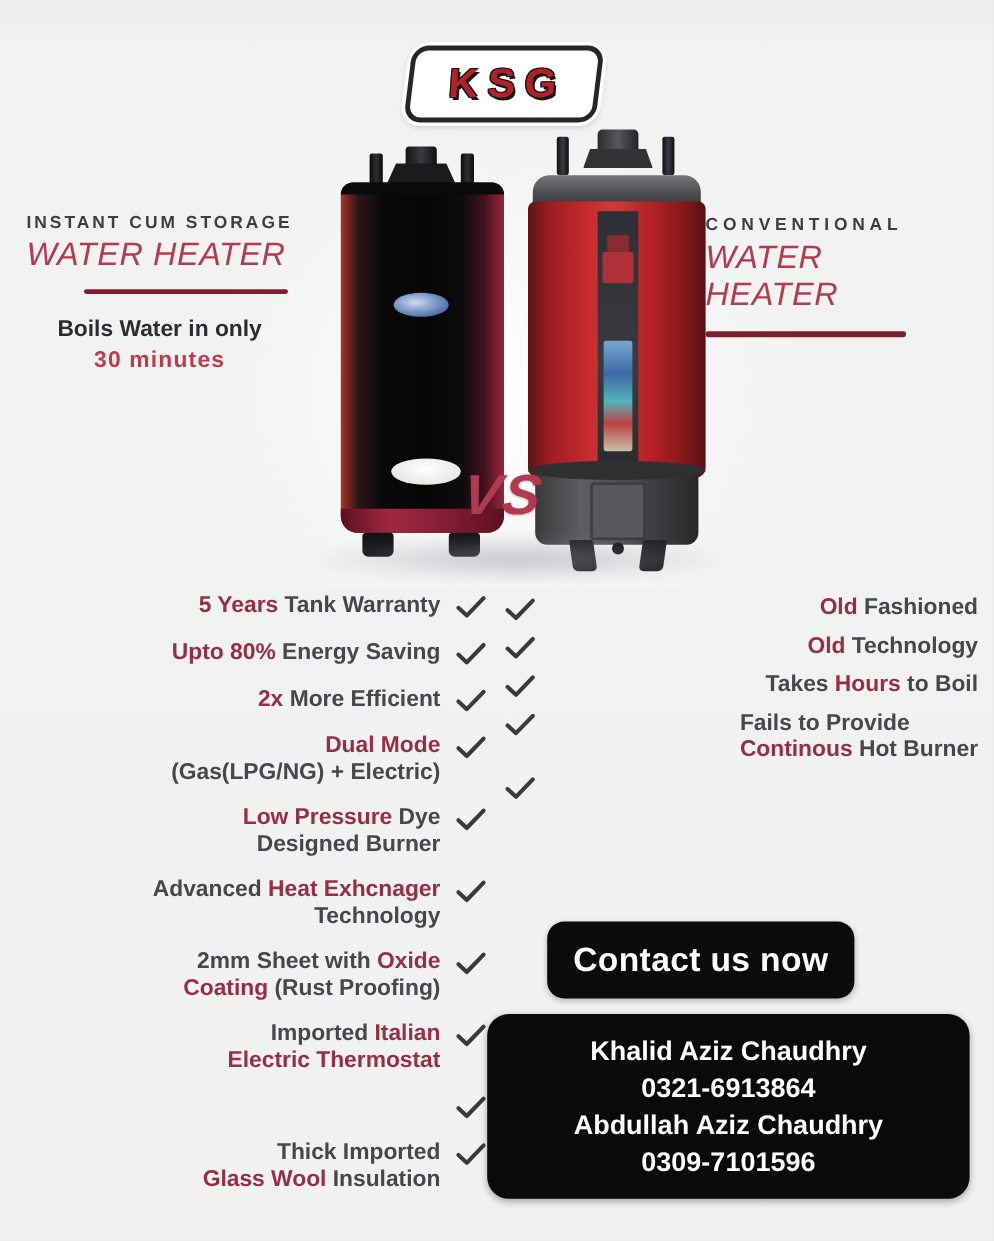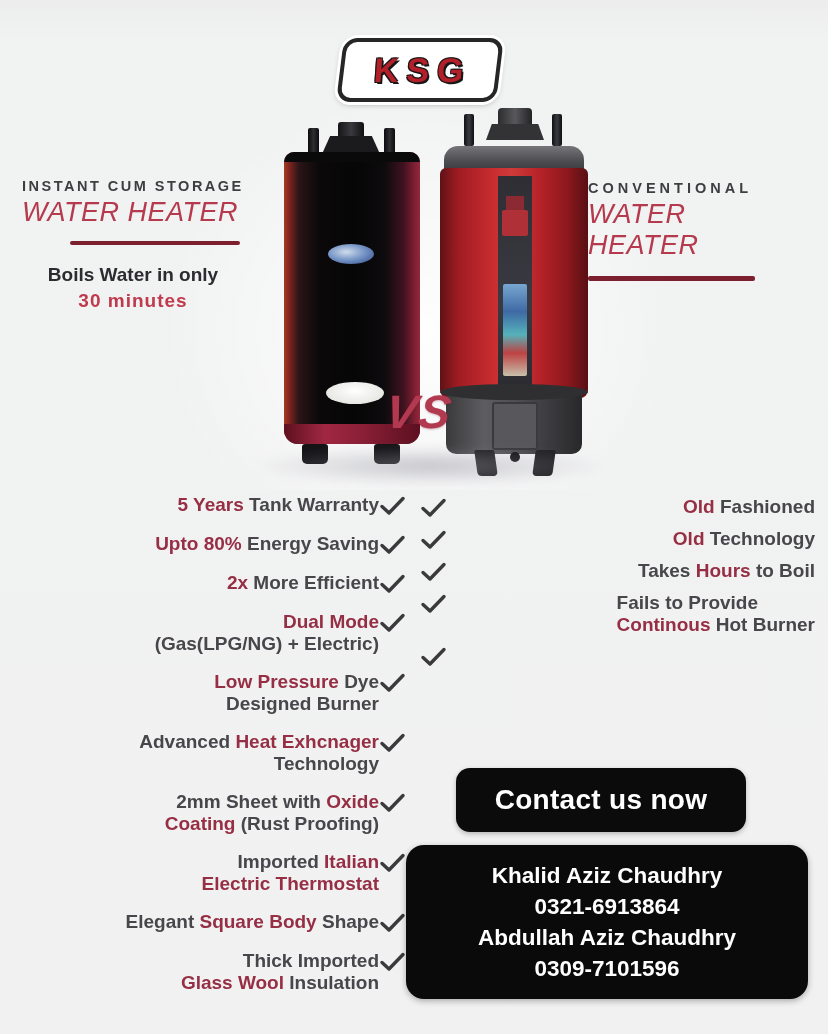--- a/index.html
+++ b/index.html
@@ -71,29 +71,29 @@
   .h-right .foot.f1{left:36px;transform:skewX(8deg);}  .h-right .foot.f2{left:94px;transform:skewX(-8deg);}
   .floor-shadow{position:absolute;left:250px;top:446px;width:360px;height:40px;border-radius:50%;
     background:radial-gradient(ellipse,rgba(150,150,160,.5) 0%,rgba(150,150,160,0) 70%);filter:blur(5px);}
   .vs{position:absolute;left:386px;top:384px;font-size:47px;font-weight:bold;font-style:italic;
     color:#b23a50;transform:skewX(-8deg);letter-spacing:2px;text-shadow:0 1px 2px rgba(120,20,40,.3);}
   
   .list{position:absolute;font-size:19px;line-height:22px;font-weight:bold;color:#47474b;}
   .list-left{left:28px;top:494px;width:378px;}
   .list-right{left:420px;top:496px;width:395px;}
   .row{display:flex;align-items:flex-start;}
-  .list-left .row{justify-content:flex-end;margin-bottom:16px;}
+  .list-left .row{justify-content:flex-end;margin-bottom:16px;gap:12px;}
   .list-right .row{justify-content:space-between;margin-bottom:9px;gap:14px;}
   .row .txt{display:block;}
   .list-left .txt{text-align:right;}
   .list-right .txt{text-align:left;}
   .hl{color:#962e44;}
   .check{flex:0 0 auto;width:27px;height:22px;margin-top:1px;}
   
-  .cta{position:absolute;left:456px;top:768px;width:290px;height:64px;background:#0b0b0b;border-radius:14px;
+  .cta{position:absolute;left:456px;top:768px;width:256px;height:64px;background:#0b0b0b;border-radius:14px;
     display:flex;align-items:center;justify-content:center;cursor:pointer;box-shadow:0 2px 5px rgba(0,0,0,.25);}
   .cta span{color:#fff;font-weight:bold;font-size:28px;letter-spacing:.3px;}
   .contact-card{position:absolute;left:406px;top:845px;width:402px;height:154px;background:#0a0a0a;border-radius:18px;
     display:flex;flex-direction:column;align-items:center;justify-content:center;gap:2px;box-shadow:0 2px 6px rgba(0,0,0,.3);}
   .contact-card div{color:#fff;font-weight:bold;font-size:22.5px;line-height:29px;}
 </style>
 </head>
 <body>
 
 <div class="canvas">
@@ -218,23 +218,20 @@
       <div class="row">
         <span class="txt">
           <div><span>Imported </span><span class="hl">Italian</span></div>
           <div><span class="hl">Electric Thermostat</span></div>
         </span>
         <svg class="check" viewBox="0 0 27 22">
           <path d="M3 11.5 L10 18 L24 3.5" fill="none" stroke="#3a3a3c" stroke-width="3.4" stroke-linecap="round" stroke-linejoin="round"></path>
         </svg>
       </div>
       <div class="row">
-        <span class="txt">
-          <div><span>Elegant </span><span class="hl">Square Body</span><span> Shape</span></div>
-        </span>
         <svg class="check" viewBox="0 0 27 22">
           <path d="M3 11.5 L10 18 L24 3.5" fill="none" stroke="#3a3a3c" stroke-width="3.4" stroke-linecap="round" stroke-linejoin="round"></path>
         </svg>
       </div>
       <div class="row">
         <span class="txt">
           <div><span>Thick Imported</span></div>
           <div><span class="hl">Glass Wool</span><span> Insulation</span></div>
         </span>
         <svg class="check" viewBox="0 0 27 22">

